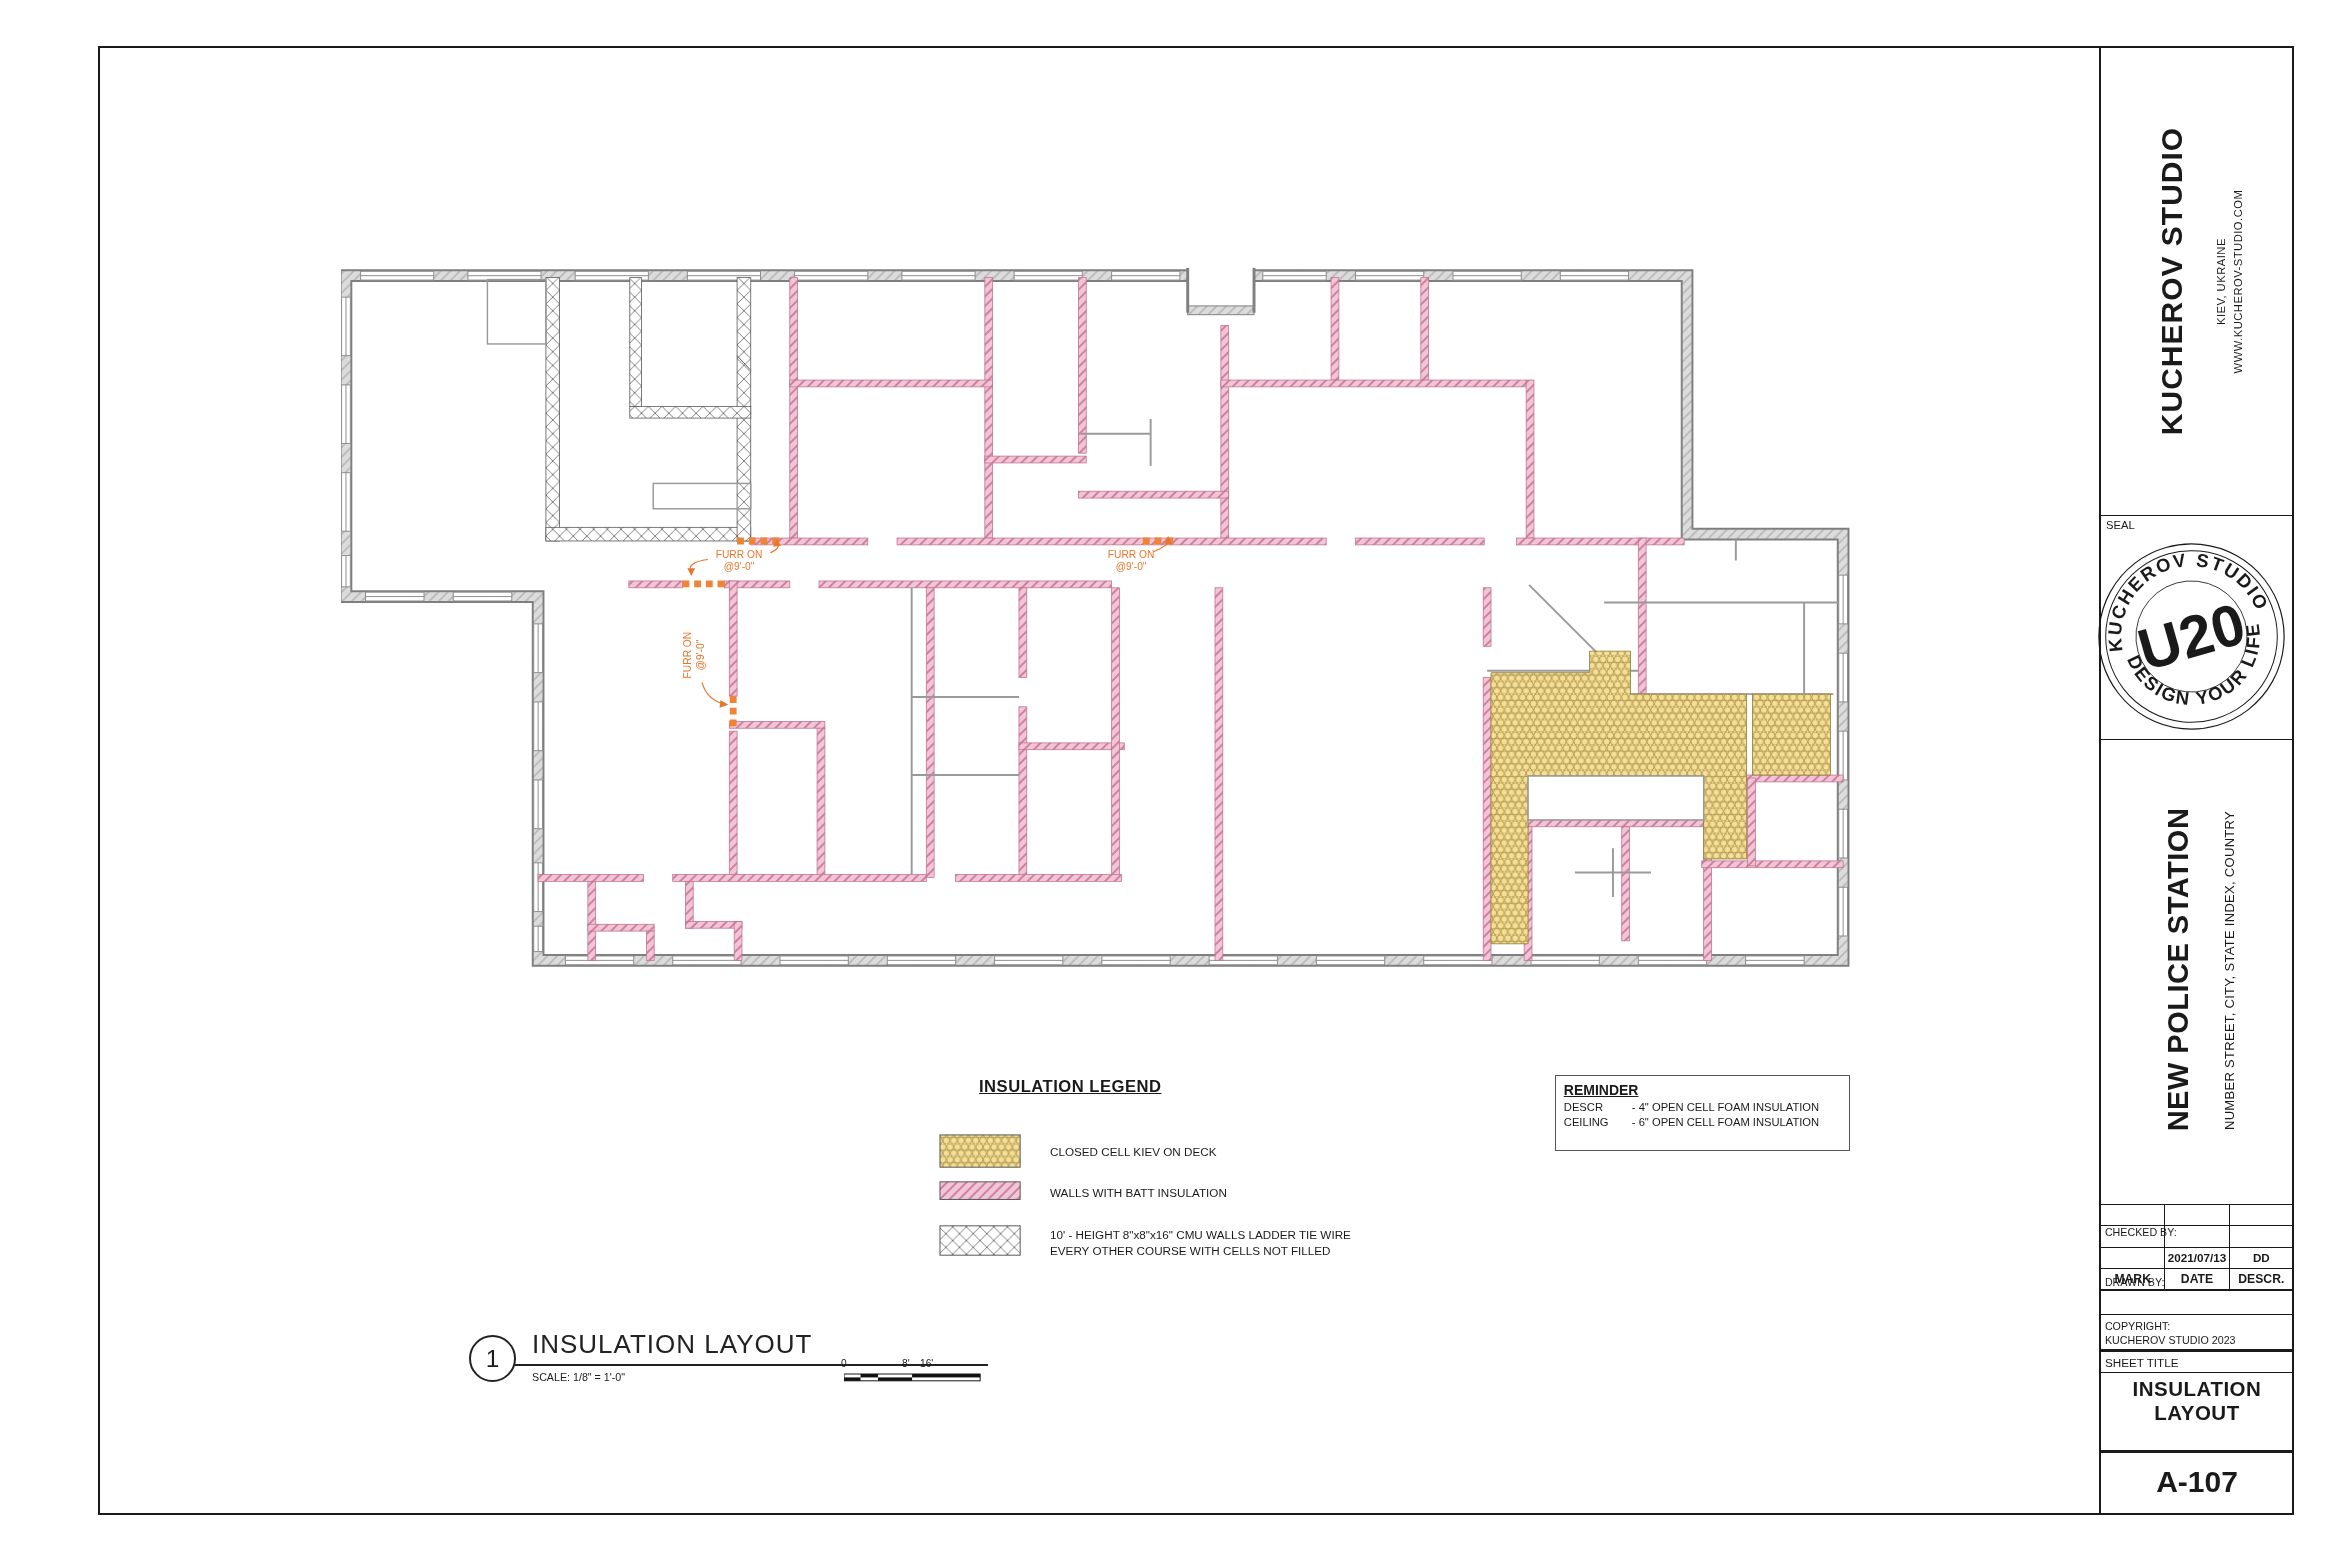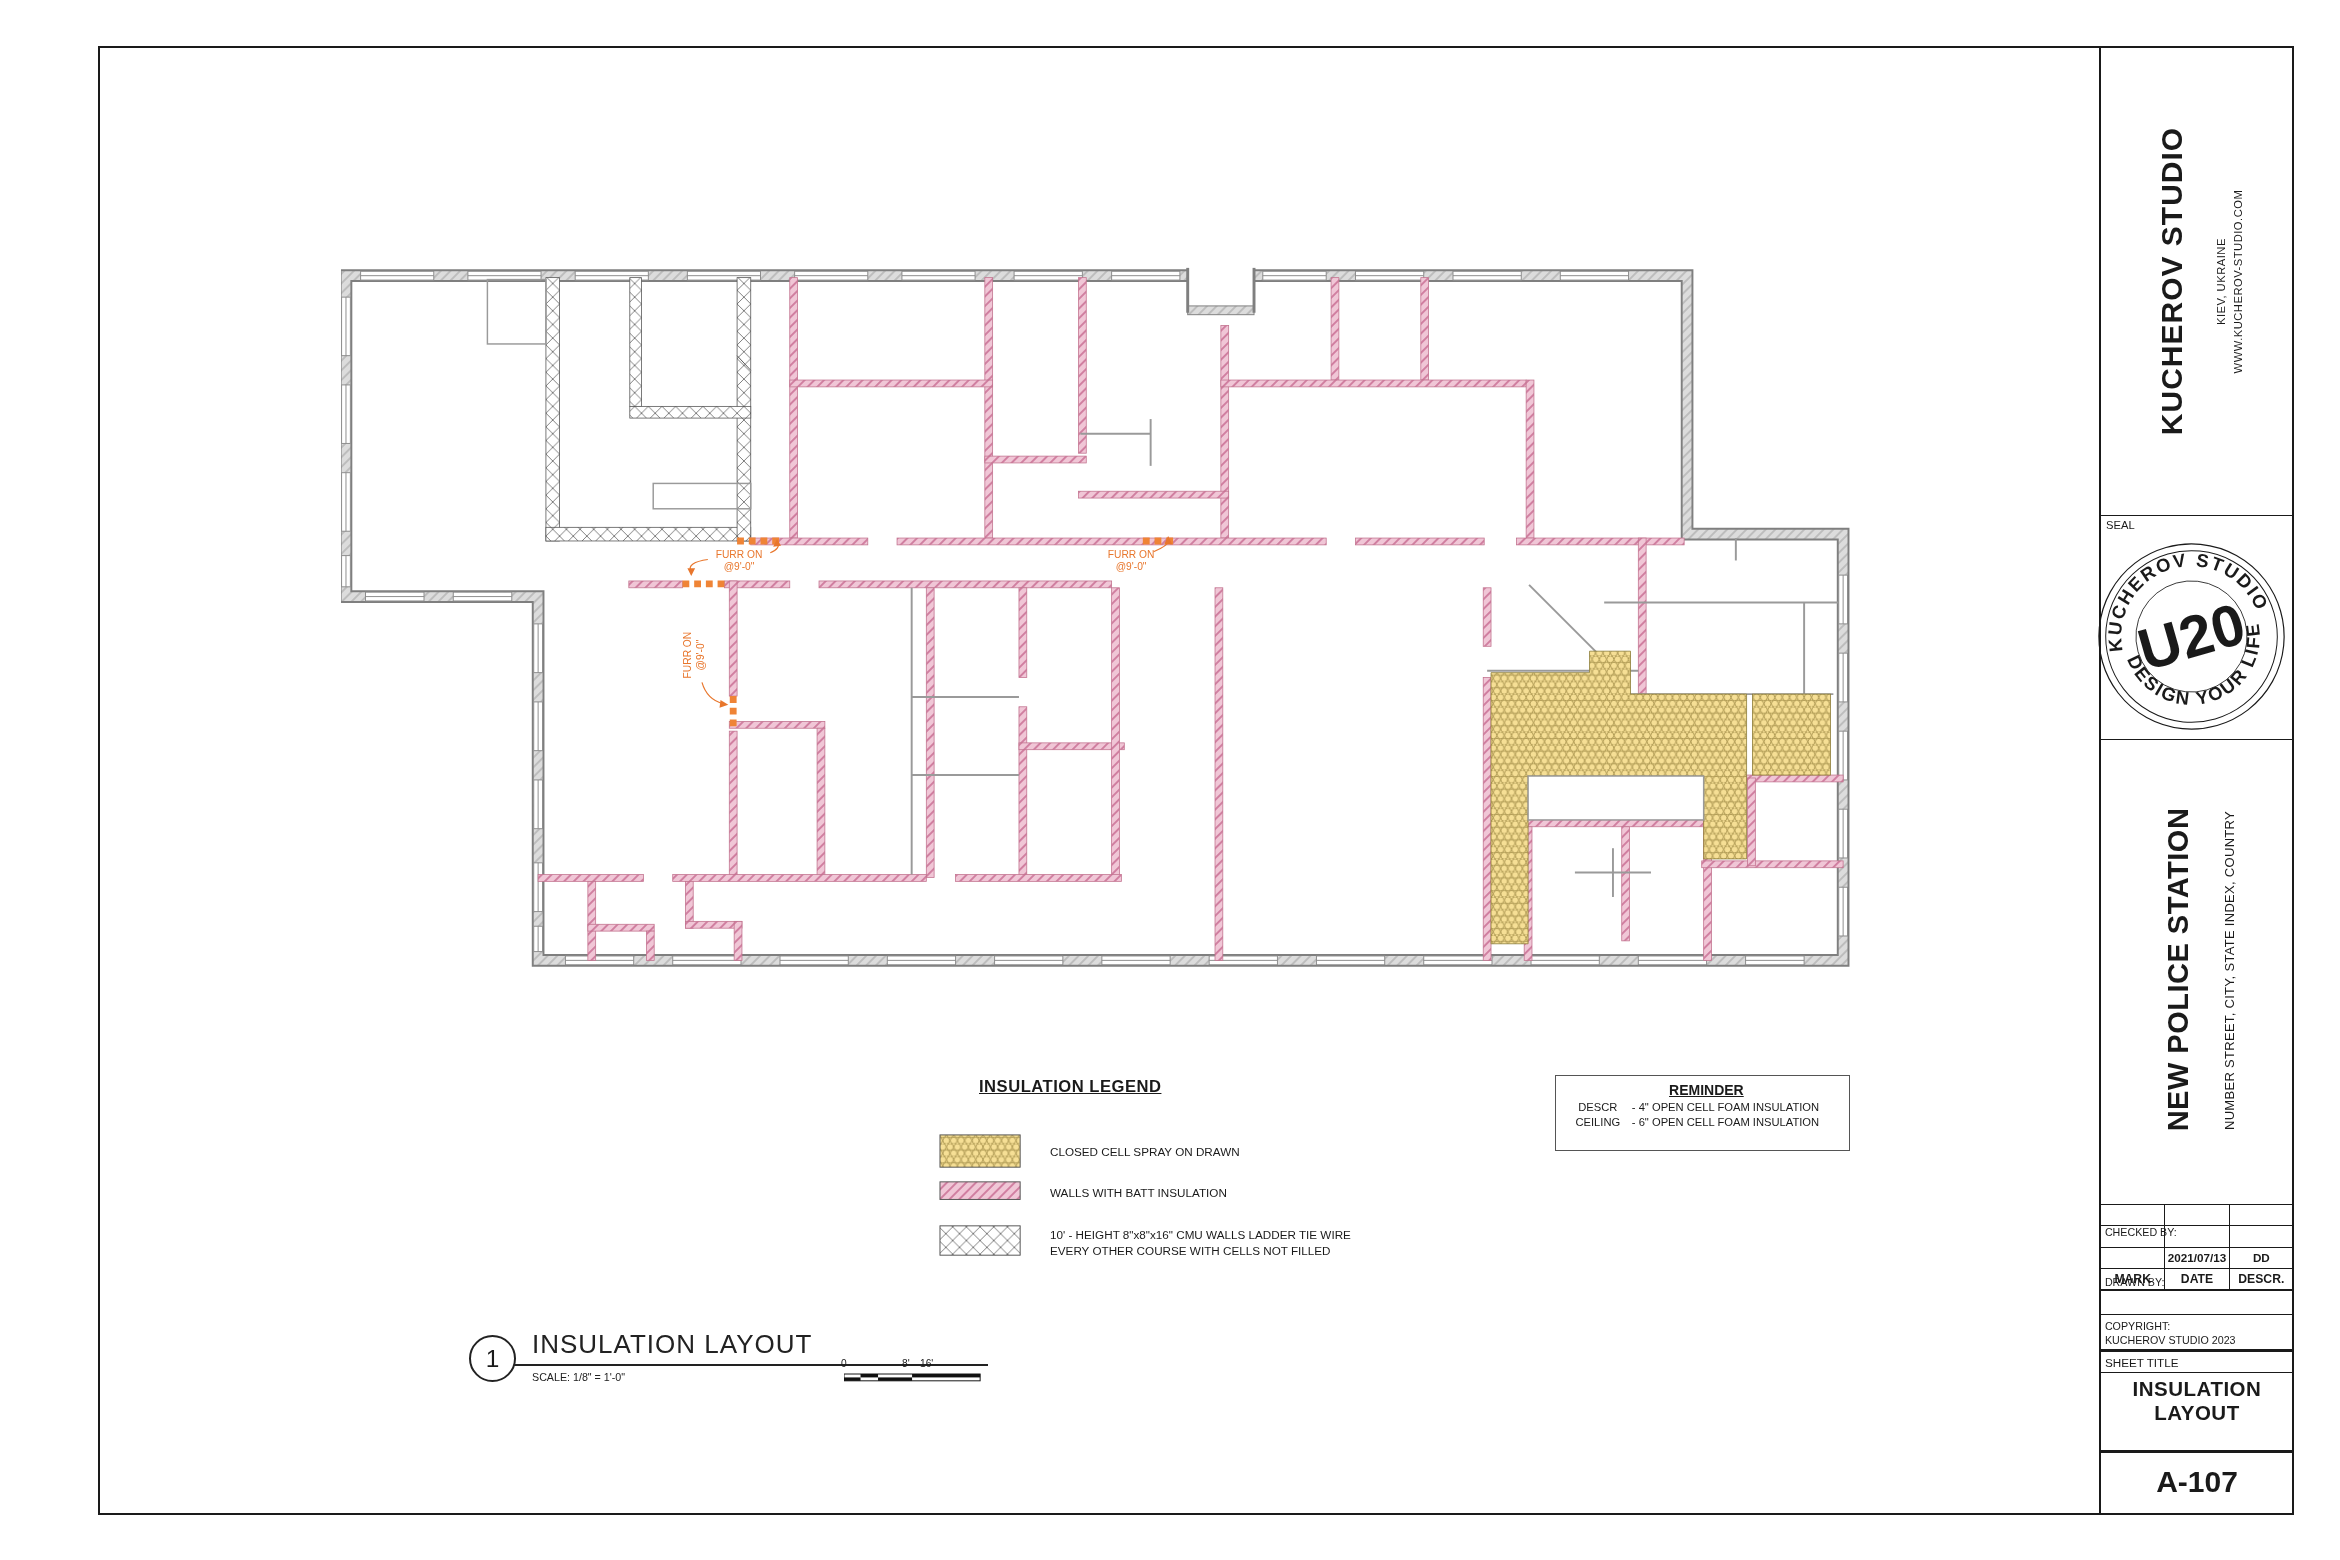--- a/index.html
+++ b/index.html
@@ -21,21 +21,21 @@
   
   #rev-table{left:2100px;top:1204px;width:194px;height:86px;border-collapse:collapse;table-layout:fixed;}
   #rev-table td{border:1px solid #1a1a1a;font-size:11.7px;text-align:center;padding:0;height:15.6px;overflow:hidden;}
   #rev-table .hdr td{font-weight:bold;font-size:12.2px;}
   .signoff-row{left:2100px;width:194px;font-size:10.7px;padding:2px 0 0 4.9px;box-sizing:border-box;}
   #sheet-title-big{left:2100px;top:1377px;width:194px;text-align:center;font-size:20.5px;font-weight:bold;letter-spacing:0.5px;}
   #sheet-number{left:2100px;top:1465px;width:194px;text-align:center;font-size:30px;font-weight:bold;}
   
   #legend-title{left:979px;top:1077px;font-size:16.6px;font-weight:bold;text-decoration:underline;letter-spacing:0.5px;}
   .legend-label{font-size:11.7px;line-height:15.6px;}
-  #reminder-box{left:1555px;top:1075px;width:295px;height:76px;border:1px solid #555;box-sizing:border-box;padding:5.9px 0 0 7.8px;text-align:center;}
+  #reminder-box{left:1555px;top:1075px;width:295px;height:76px;border:1px solid #555;box-sizing:border-box;padding:5.9px 0 0 7.8px;}
   #reminder-title{font-size:14px;font-weight:bold;text-decoration:underline;}
   .reminder-row{font-size:11.2px;margin-top:2.9px;display:flex;}
   .reminder-col1{width:68px;}
   
   #dwg-circle{left:469px;top:1335px;width:43px;height:43px;border:2.4px solid #222;border-radius:50%;text-align:center;line-height:43px;font-size:24.4px;}
   #dwg-title{left:532px;top:1329px;font-size:26px;letter-spacing:1px;color:#222;}
   #dwg-underline{left:514px;top:1364px;width:474px;height:2px;background:#222;}
   #dwg-scale{left:532px;top:1371px;font-size:10.7px;color:#222;}
   .tick{position:absolute;top:1358px;font-size:10.2px;}
   svg text{font-family:"Liberation Sans",sans-serif;}
@@ -351,21 +351,21 @@
     </g>
   </g>
 </svg>
 
 <div class="abs" id="legend-title">INSULATION LEGEND</div>
 <svg class="abs" style="left:939px;top:1131px;" width="88" height="132" viewBox="0 0 90 135">
   <rect x="1" y="4" width="82" height="33" fill="url(#bub)" stroke="#555"></rect>
   <rect x="1" y="52" width="82" height="18" fill="url(#ph)" stroke="#555"></rect>
   <rect x="1" y="97" width="82" height="30" fill="url(#cmu)" stroke="#555"></rect>
 </svg>
-<div class="abs legend-label" style="left:1050px;top:1144px;">CLOSED CELL SPRAY ON DRAWN</div>
+<div class="abs legend-label" style="left:1050px;top:1144px;">CLOSED CELL KIEV ON DECK</div>
 <div class="abs legend-label" style="left:1050px;top:1185px;">WALLS WITH BATT INSULATION</div>
 <div class="abs legend-label" style="left:1050px;top:1227px;">
   <div>10' - HEIGHT 8"x8"x16" CMU WALLS LADDER TIE WIRE</div>
   <div>EVERY OTHER COURSE WITH CELLS NOT FILLED</div>
 </div>
 
 <div class="abs" id="reminder-box">
   <div id="reminder-title">REMINDER</div>
   <div class="reminder-row">
     <span class="reminder-col1">DESCR</span>

